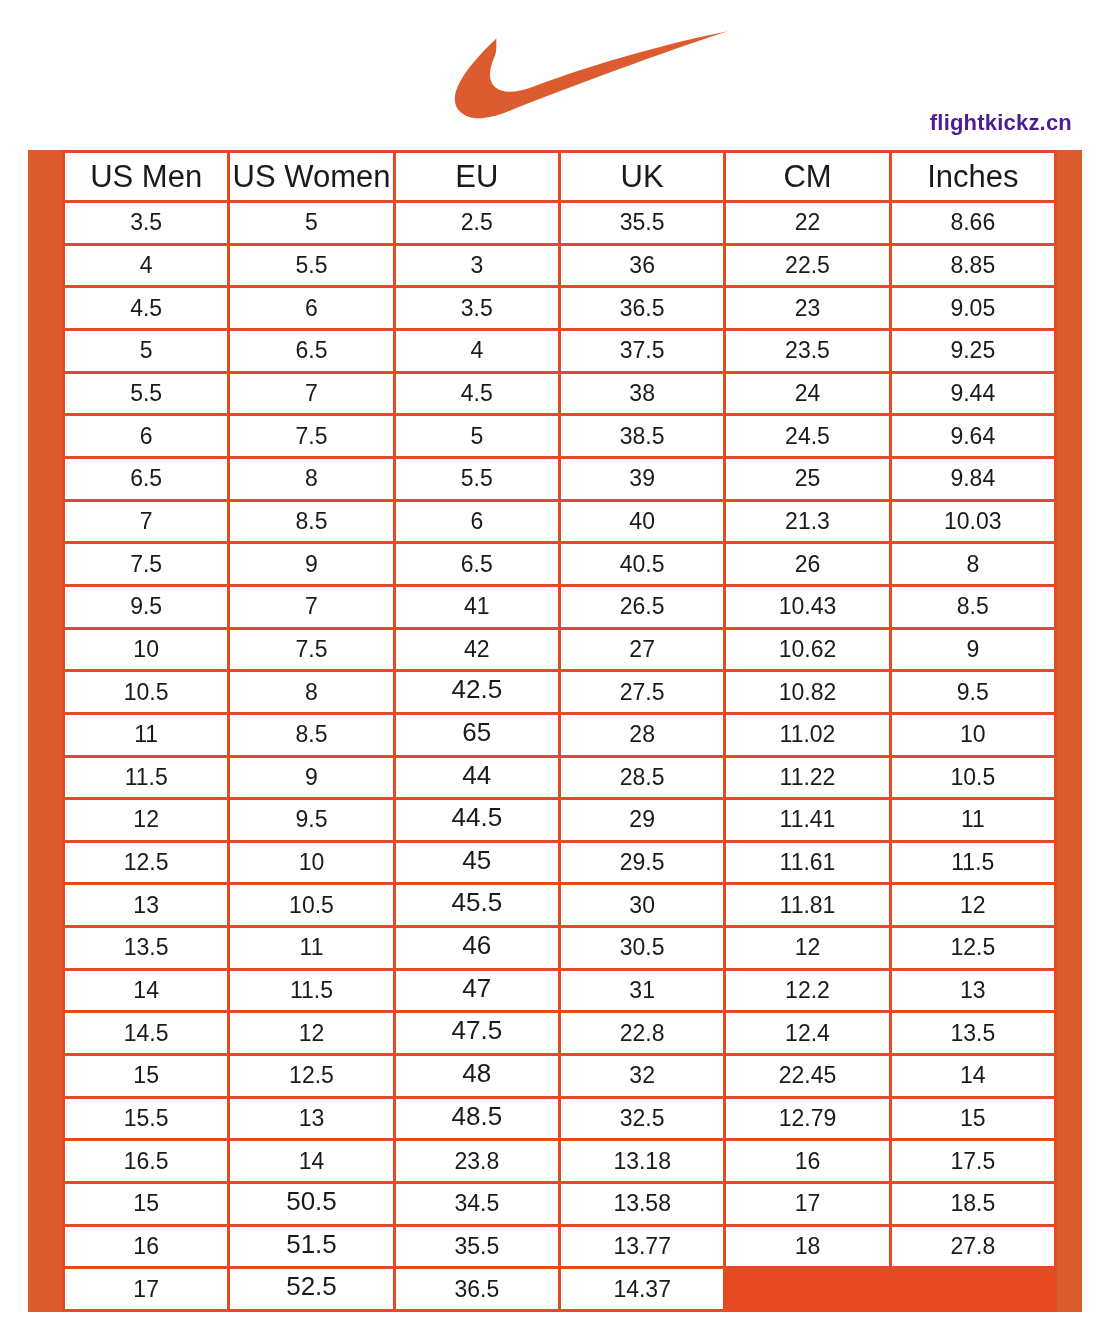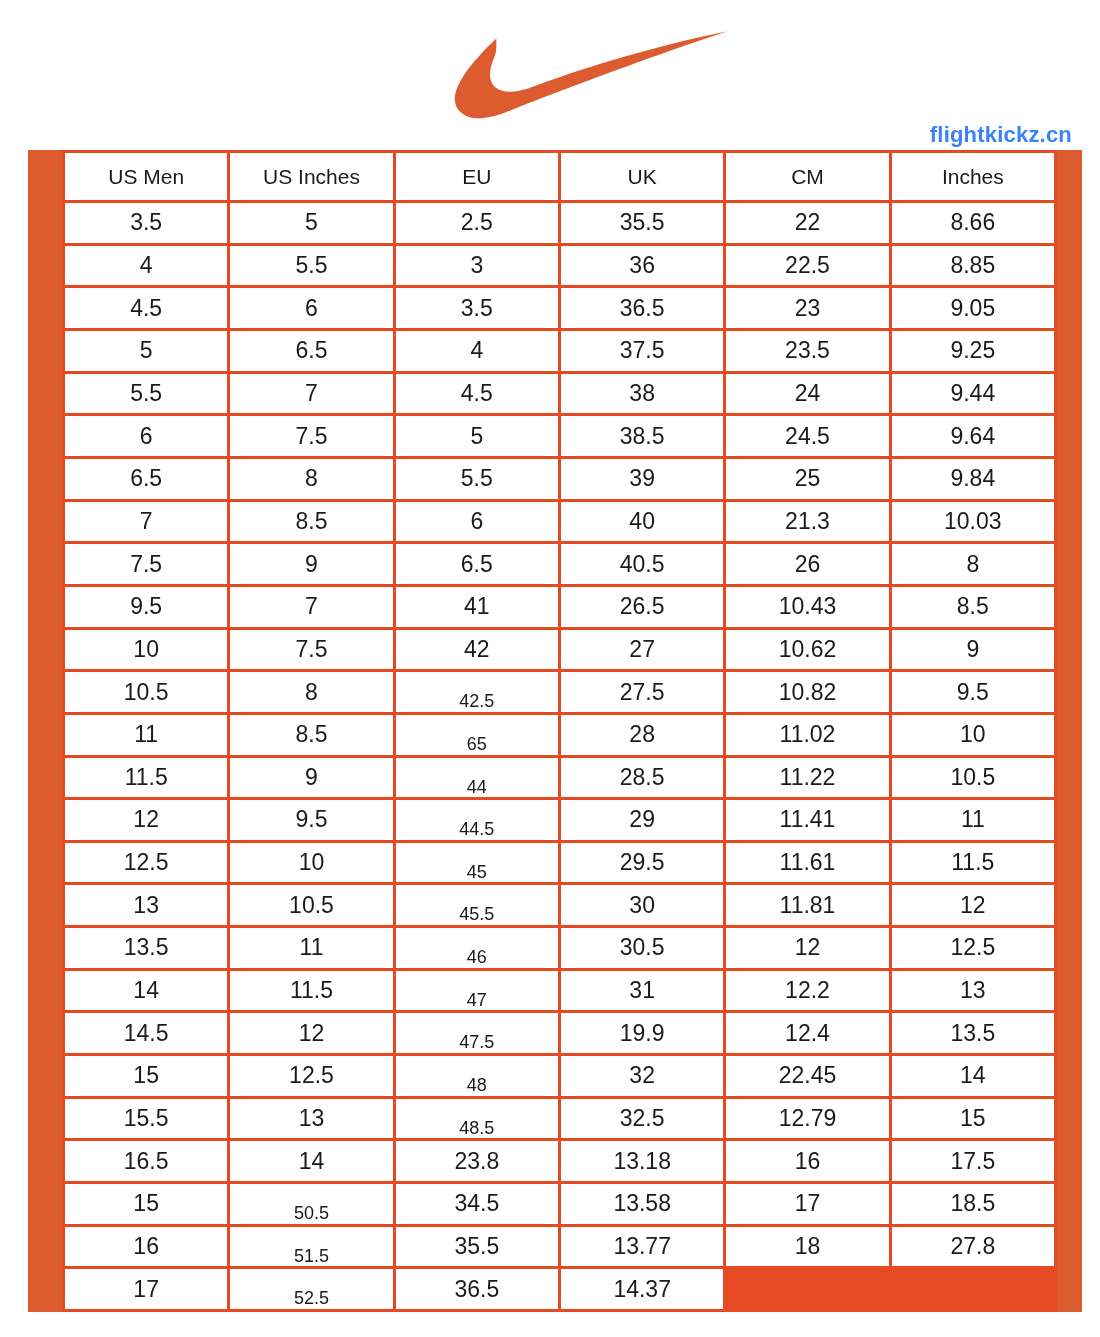--- a/index.html
+++ b/index.html
@@ -26,22 +26,21 @@
     height: 90px;
   }
   .swoosh svg { width: 100%; height: 100%; display: block; }
   .watermark {
     position: absolute;
     top: 110px;
     right: 28px;
     font-size: 22px;
     font-weight: 600;
     letter-spacing: 0.2px;
-    color: #3b82f6;
-    margin-top: 12px;
+    color: #4c1d95;
   }
   .size-chart {
     position: absolute;
     left: 28px;
     top: 150px;
     width: 1054px;
     height: 1162px;
     display: flex;
   }
   .accent-bar {
@@ -61,25 +60,25 @@
   }
   .cell {
     background: #ffffff;
     display: flex;
     align-items: center;
     justify-content: center;
     font-size: 23px;
     line-height: 1;
     color: var(--ink);
   }
-  .cell.header { font-size: 21px; font-weight: 400; }
+  .cell.header { font-size: 31px; font-weight: 400; }
   .cell.eu-raised {
     align-items: flex-start;
-    padding-top: 20px;
-    font-size: 18px;
+    padding-top: 4px;
+    font-size: 26px;
   }
 </style>
 </head>
 <body>
 
 <div class="page">
 
   <div class="swoosh">
     <svg viewBox="0 0 100 32" xmlns="http://www.w3.org/2000/svg">
       <path fill="#DC5B2F" d="
@@ -95,21 +94,21 @@
         Z"></path>
     </svg>
   </div>
 
   <div class="watermark">flightkickz.cn</div>
 
   <div class="size-chart">
     <div class="accent-bar left"></div>
     <div class="grid-table" id="grid-table">
         <div class="cell header">US Men</div>
-        <div class="cell header">US Inches</div>
+        <div class="cell header">US Women</div>
         <div class="cell header">EU</div>
         <div class="cell header">UK</div>
         <div class="cell header">CM</div>
         <div class="cell header">Inches</div>
         <div class="cell">3.5</div>
         <div class="cell">5</div>
         <div class="cell">2.5</div>
         <div class="cell">35.5</div>
         <div class="cell">22</div>
         <div class="cell">8.66</div>
@@ -217,21 +216,21 @@
         <div class="cell">12.5</div>
         <div class="cell">14</div>
         <div class="cell">11.5</div>
         <div class="cell eu-raised">47</div>
         <div class="cell">31</div>
         <div class="cell">12.2</div>
         <div class="cell">13</div>
         <div class="cell">14.5</div>
         <div class="cell">12</div>
         <div class="cell eu-raised">47.5</div>
-        <div class="cell">19.9</div>
+        <div class="cell">22.8</div>
         <div class="cell">12.4</div>
         <div class="cell">13.5</div>
         <div class="cell">15</div>
         <div class="cell">12.5</div>
         <div class="cell eu-raised">48</div>
         <div class="cell">32</div>
         <div class="cell">22.45</div>
         <div class="cell">14</div>
         <div class="cell">15.5</div>
         <div class="cell">13</div>

